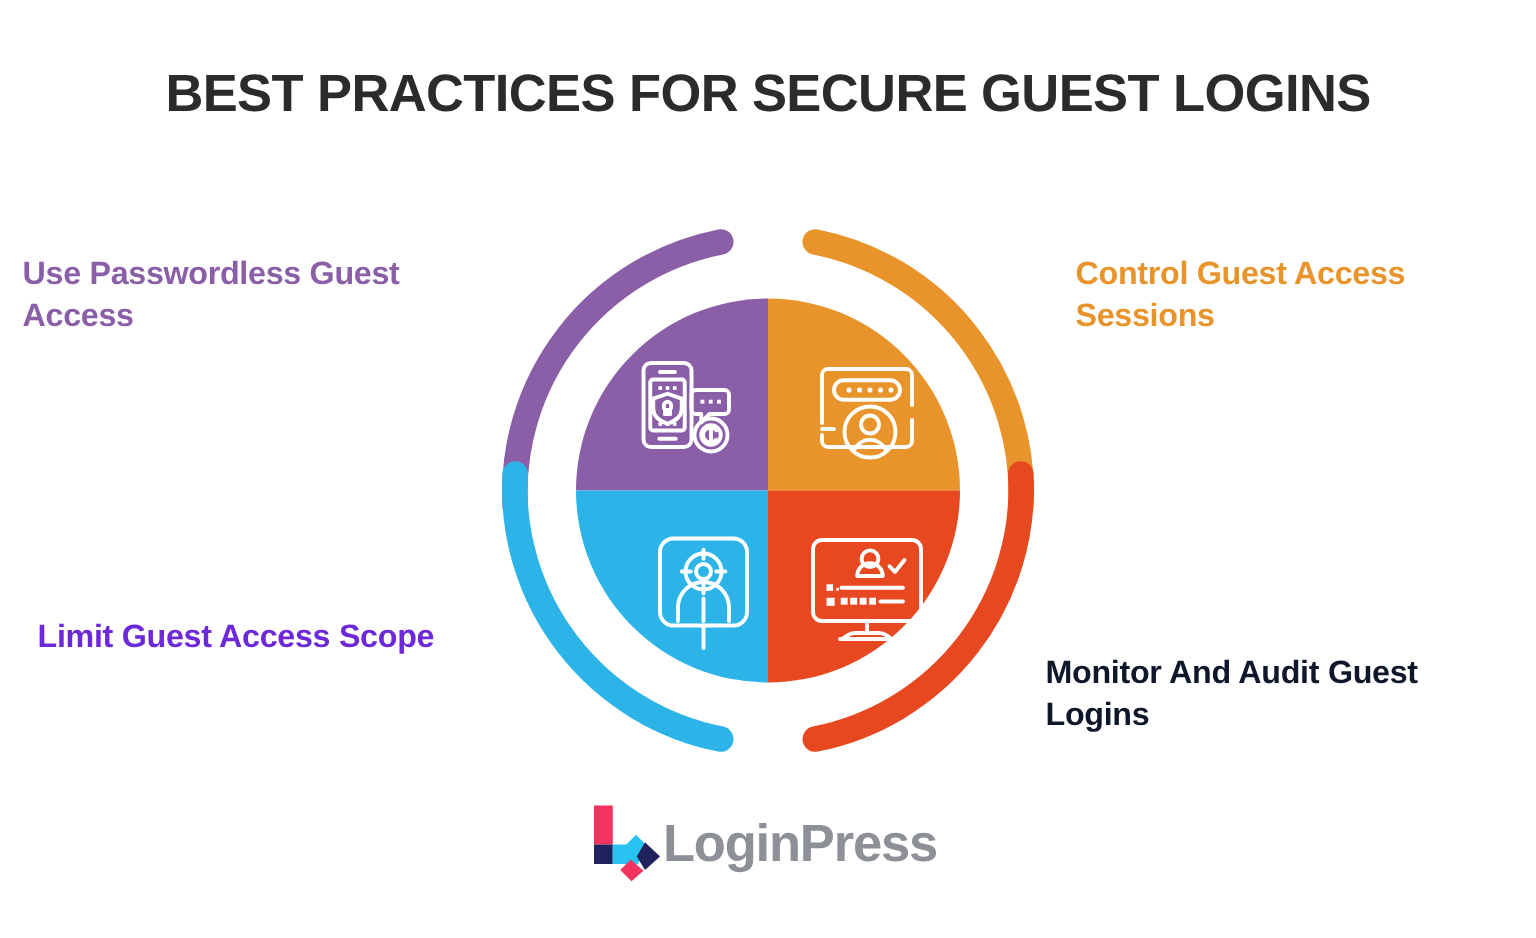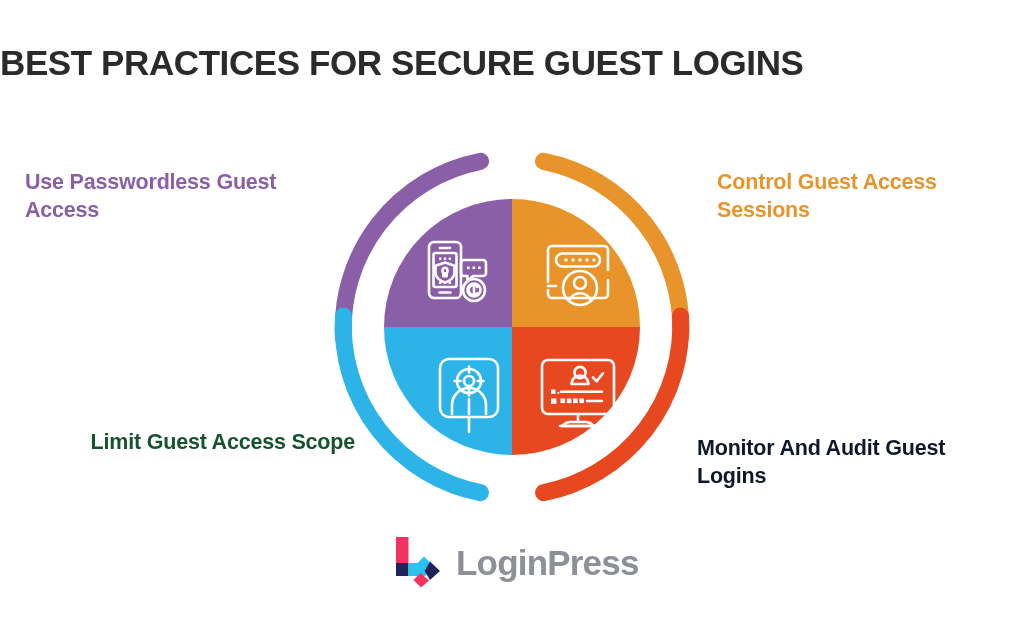--- a/index.html
+++ b/index.html
@@ -21,62 +21,62 @@
     width: 1024px;
     height: 625px;
   }
 
   
   .page-title {
     position: absolute;
     top: 44px;
     left: 0;
     width: 1024px;
+    text-align: center;
     font-family: "Liberation Sans", sans-serif;
     font-weight: bold;
     font-size: 35px;
     letter-spacing: -0.4px;
     color: #2b2b2b;
     text-transform: uppercase;
     line-height: 1.1;
   }
 
   
   .label {
     position: absolute;
     font-family: "Liberation Sans", sans-serif;
     font-weight: bold;
     font-size: 21.5px;
     line-height: 1.32;
     letter-spacing: -0.2px;
   }
-  .label-tl { left: 25px;  top: 168px;  width: 320px; text-align: left; color: #8B5FA8; }
+  .label-tl { left: 15px;  top: 168px;  width: 320px; text-align: left; color: #8B5FA8; }
   .label-tr { left: 697px; top: 168px;  width: 305px; text-align: left; color: #E8942A; margin-left: 20px; }
-  .label-bl { left: 25px;  top: 428px;  width: 330px; text-align: right; color: #14532d; }
+  .label-bl { left: 25px;  top: 410px;  width: 330px; text-align: left; color: #6d28d9; }
   .label-br { left: 697px; top: 434px;  width: 310px; text-align: left; color: #0f172a; }
 
   
   #wheel {
     position: absolute;
     left: 327px;
     top: 142px;
     width: 370px;
     height: 370px;
   }
 
   
   #logo-lockup {
     position: absolute;
     left: 394px;
     top: 534px;
     width: 250px;
     height: 56px;
     display: flex;
     align-items: center;
-    gap: 14px;
   }
   #logo-wordmark {
     font-family: "Liberation Sans", sans-serif;
     font-weight: bold;
     font-size: 35px;
     color: #8d9096;
     letter-spacing: -0.8px;
     line-height: 1;
     white-space: nowrap;
   }

